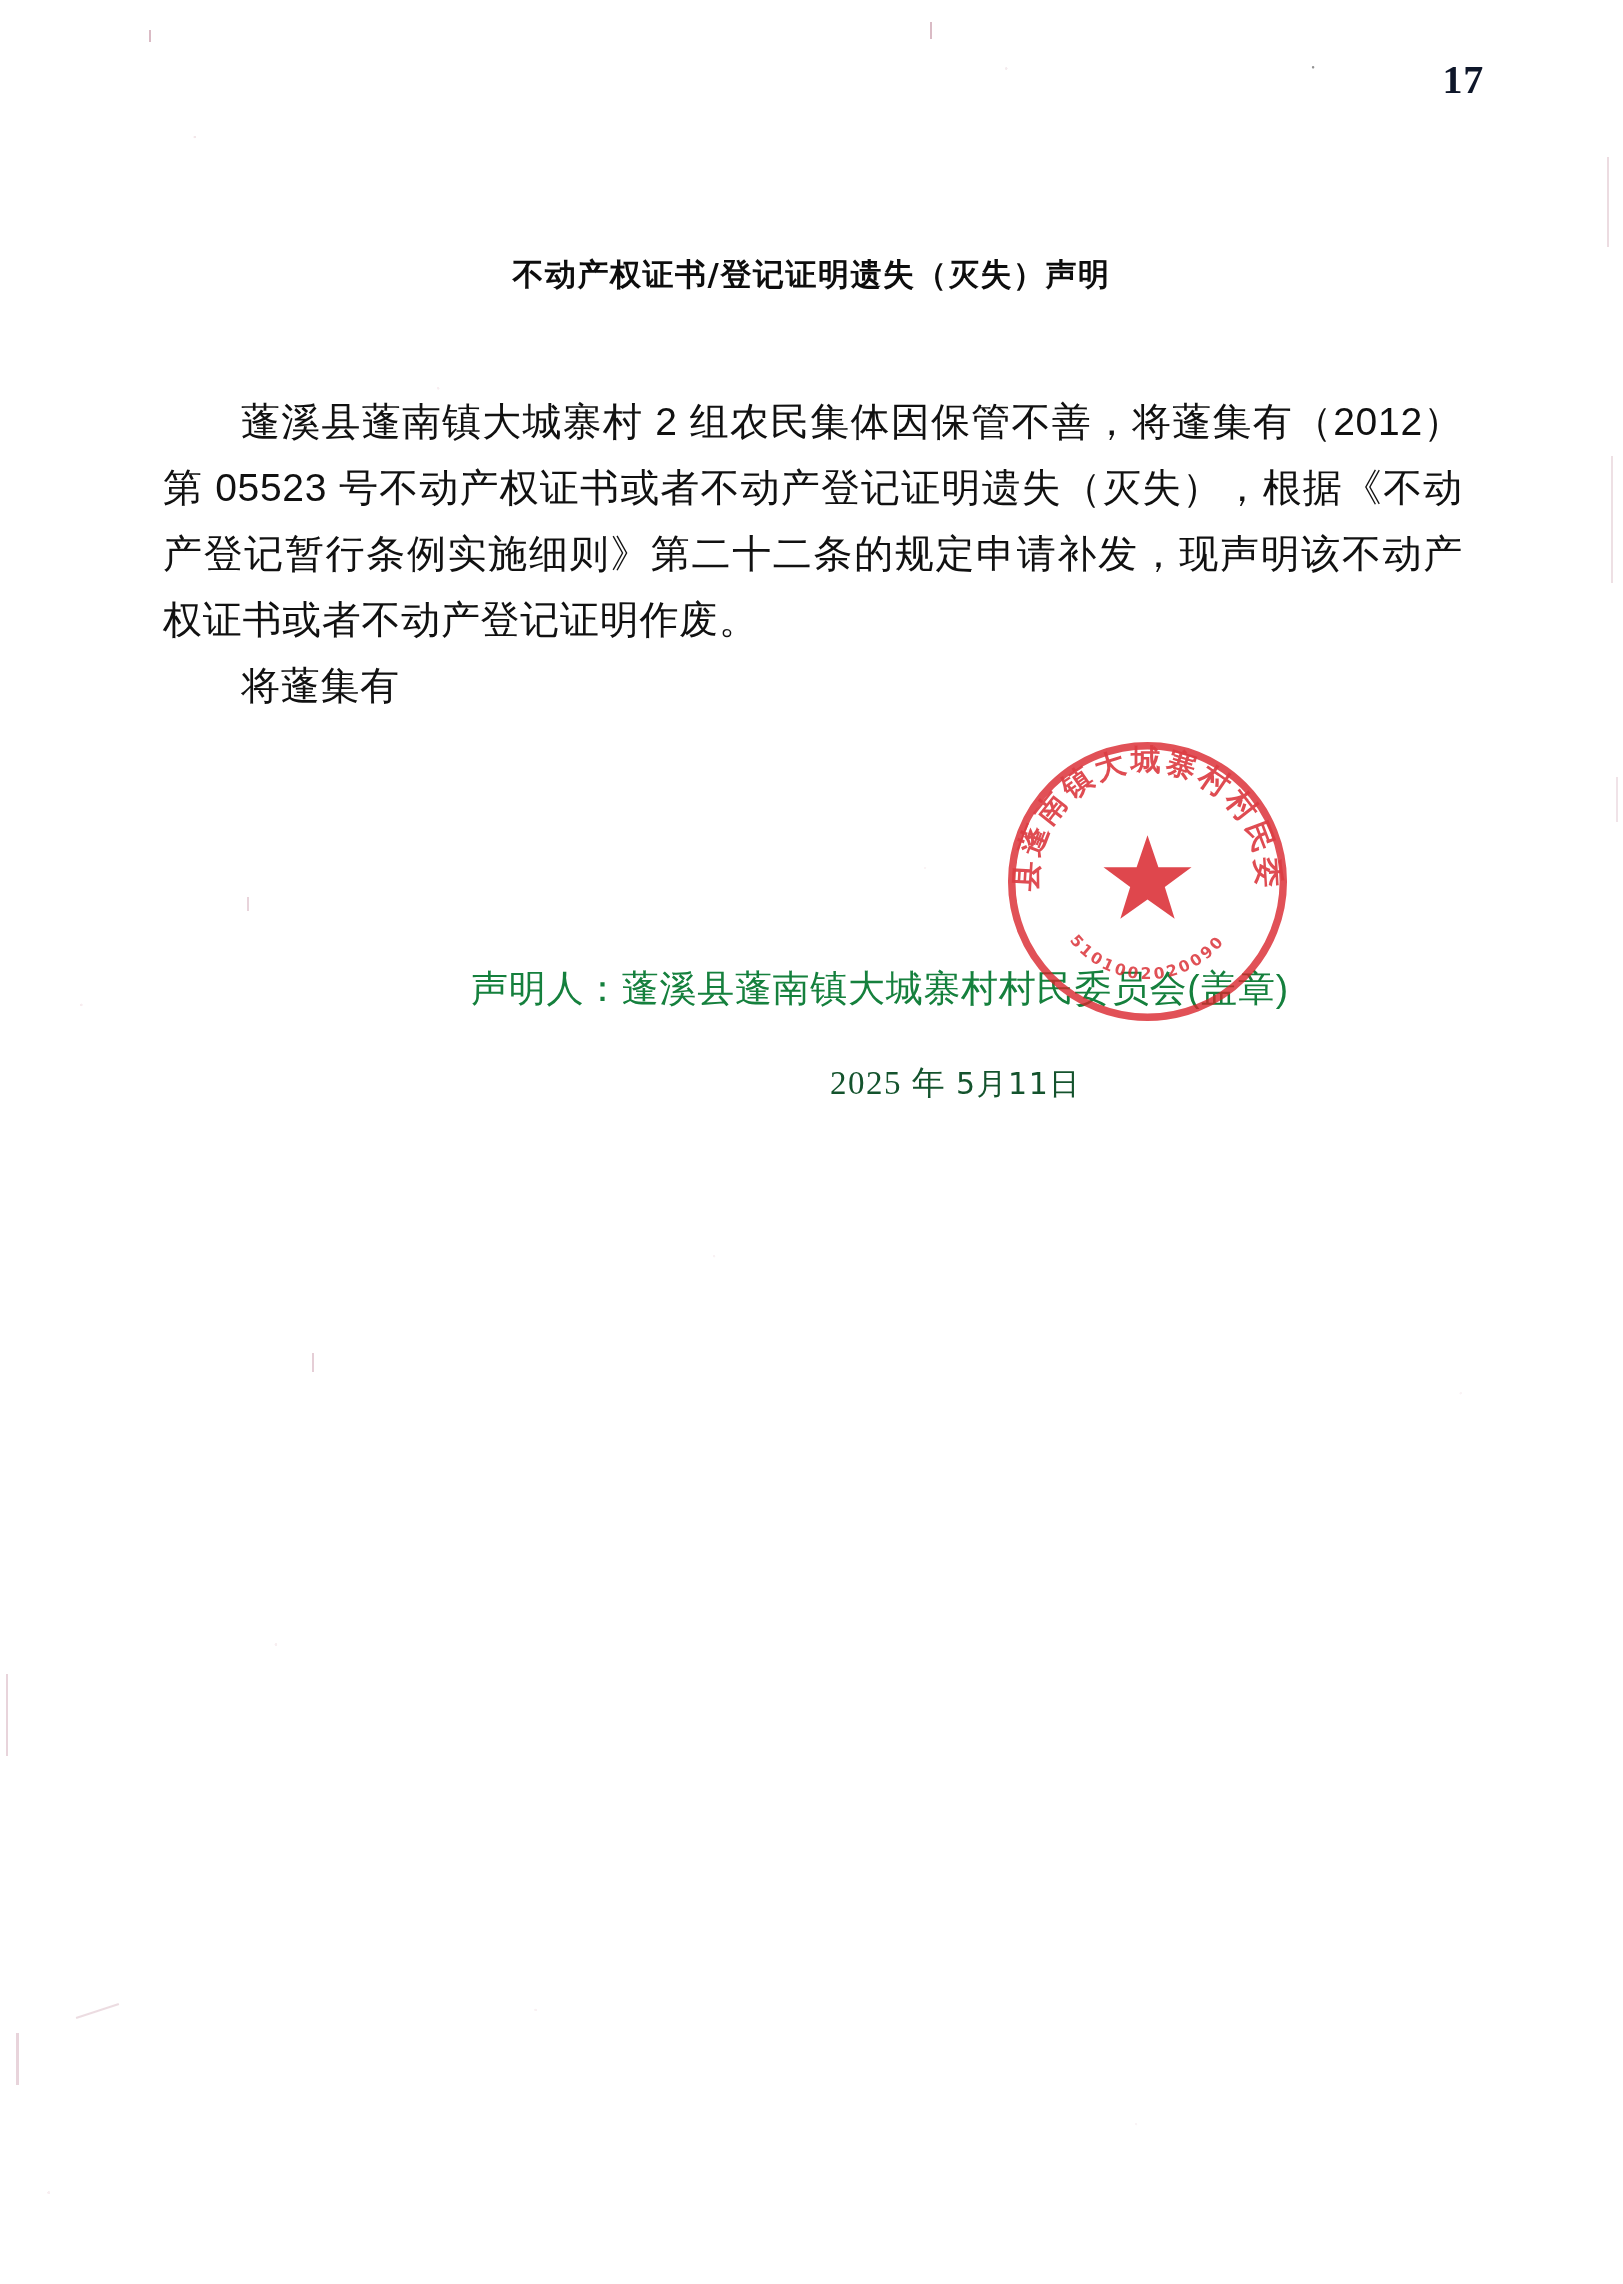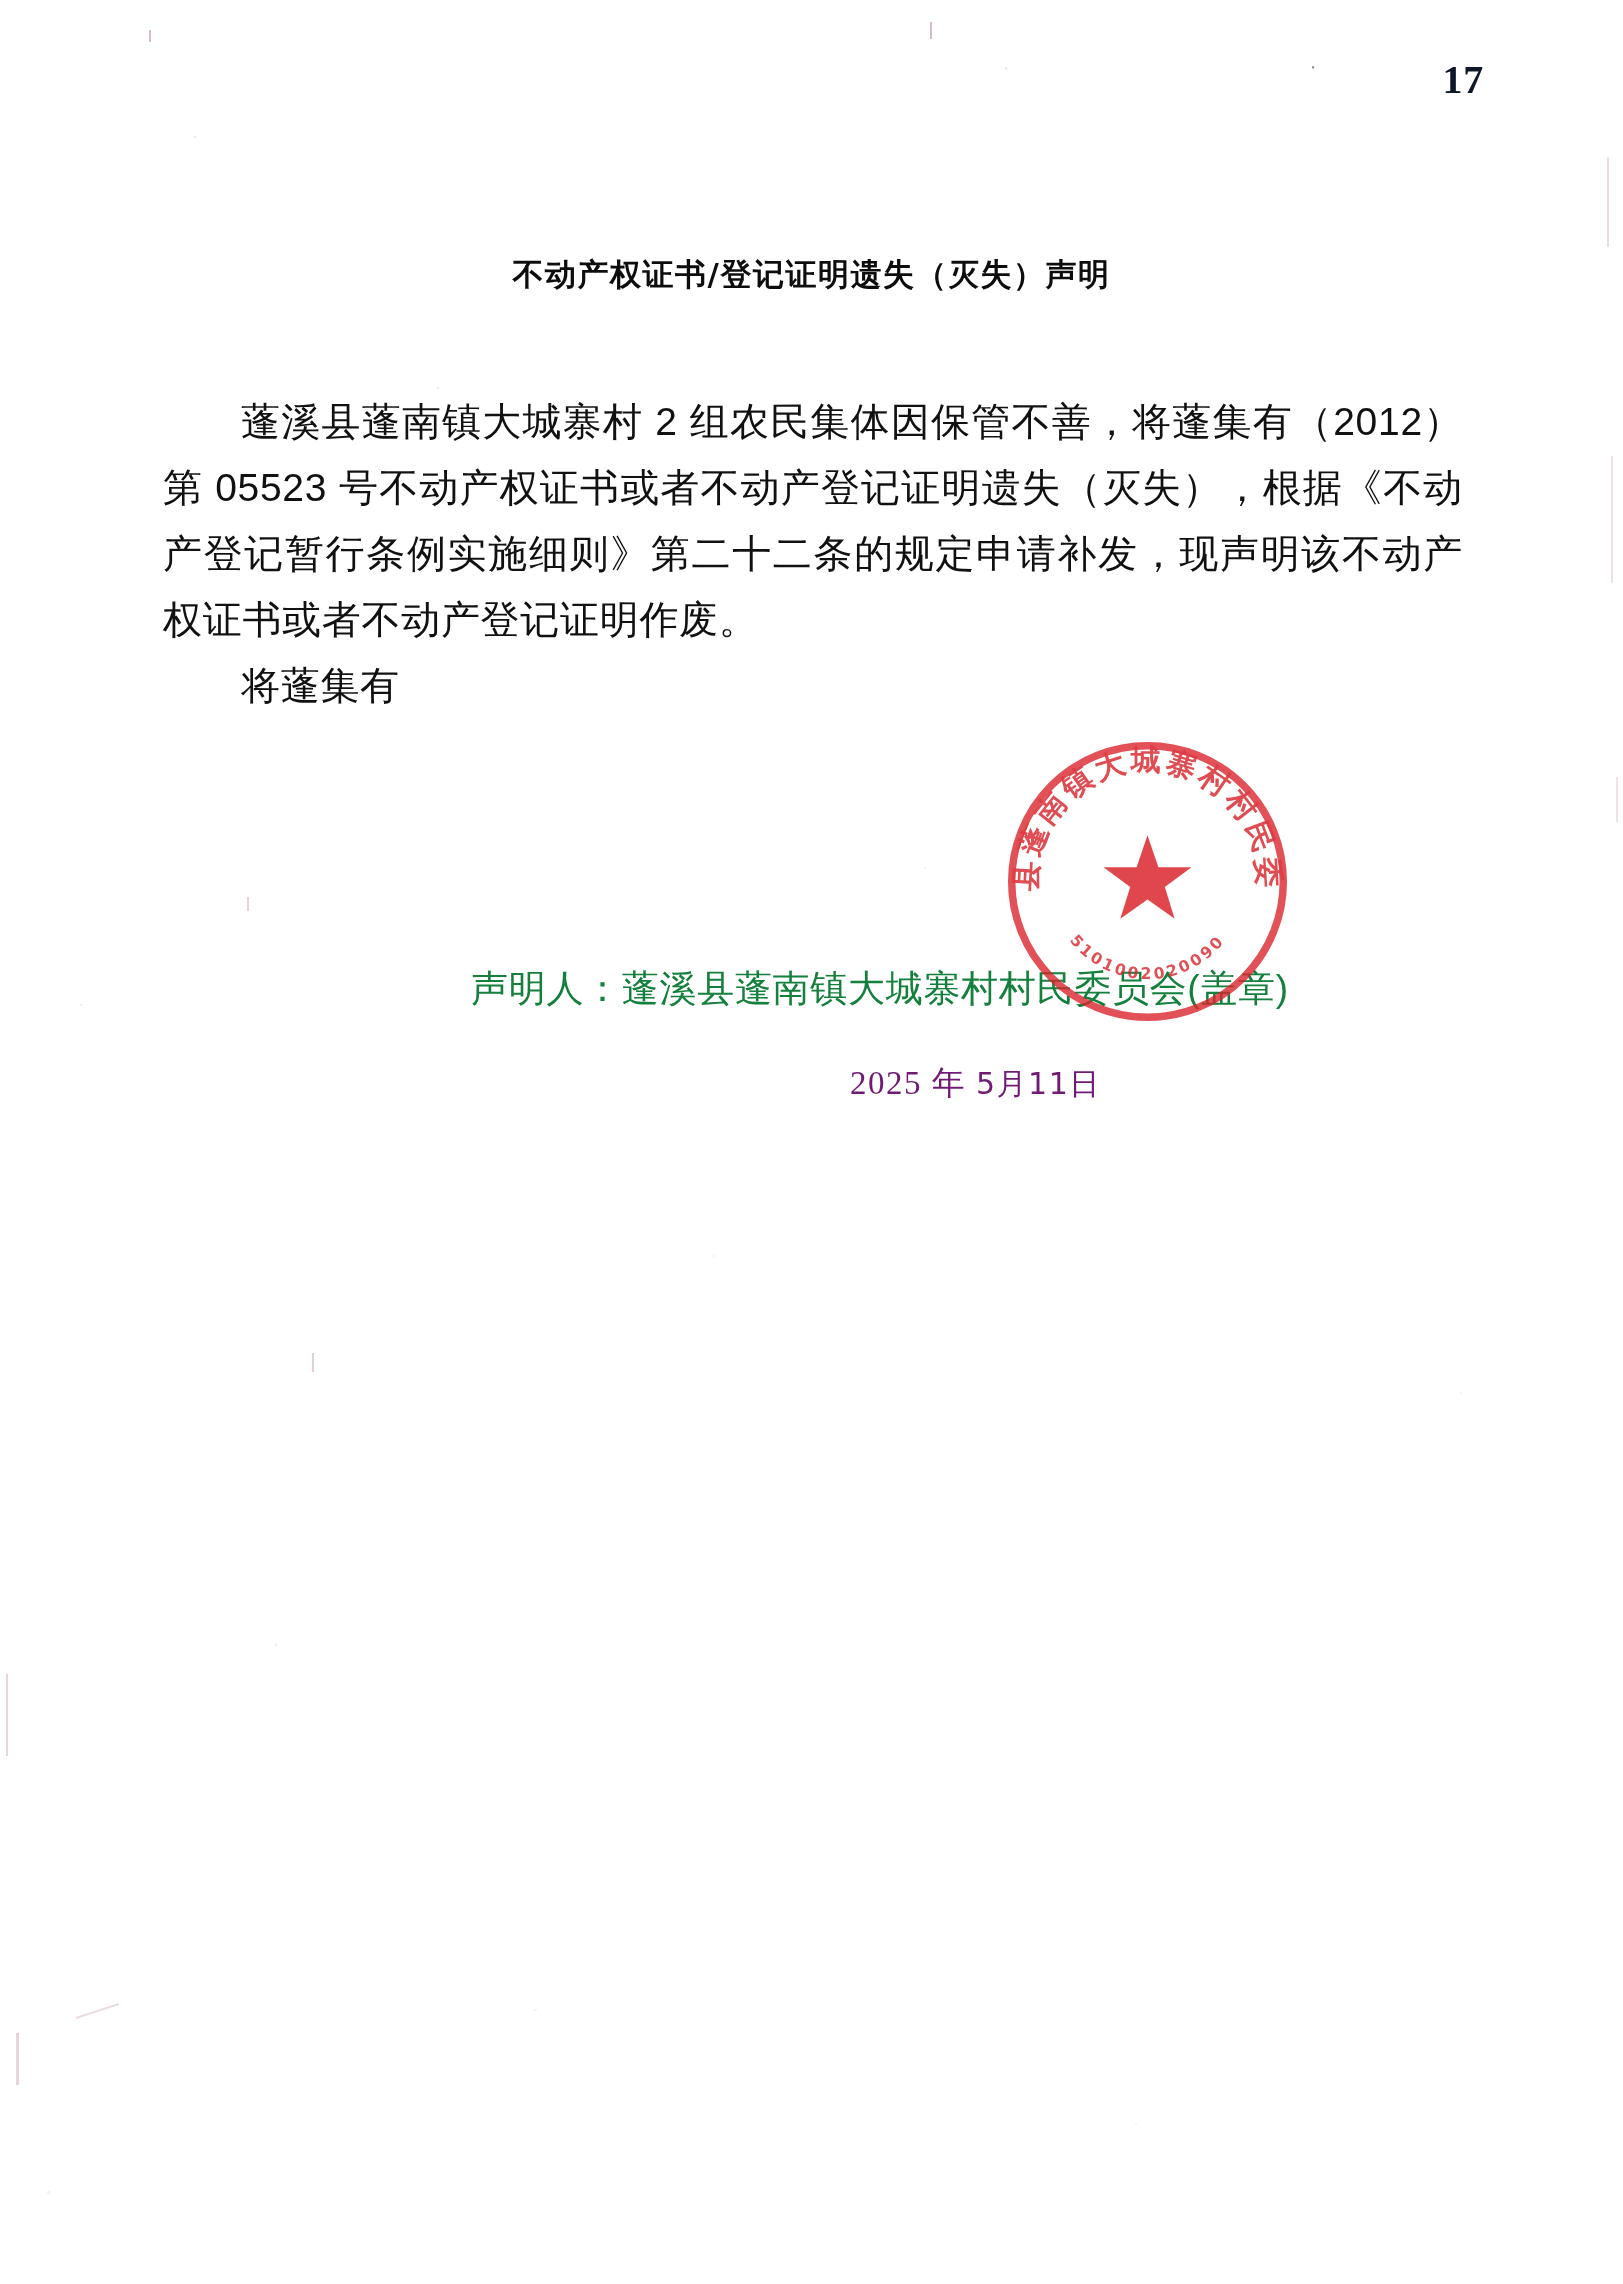--- a/index.html
+++ b/index.html
@@ -109,25 +109,25 @@
     width: 1046px;
     font-family: Liberation Sans, sans-serif;
     font-size: 37px;
     letter-spacing: 0.7px;
     color: #15803d;
     white-space: nowrap;
   }
   .date-row {
     position: absolute;
     top: 1061px;
-    left: 850px;
+    left: 830px;
     font-family: "Liberation Serif", serif;
     font-size: 33px;
     letter-spacing: 1.5px;
-    color: #701a75;
+    color: #14532d;
     white-space: nowrap;
   }
   .date-row .hand {
     font-family: "DejaVu Sans", sans-serif;
     font-size: 30px;
   }
 
   
   .seal {
     position: absolute;

